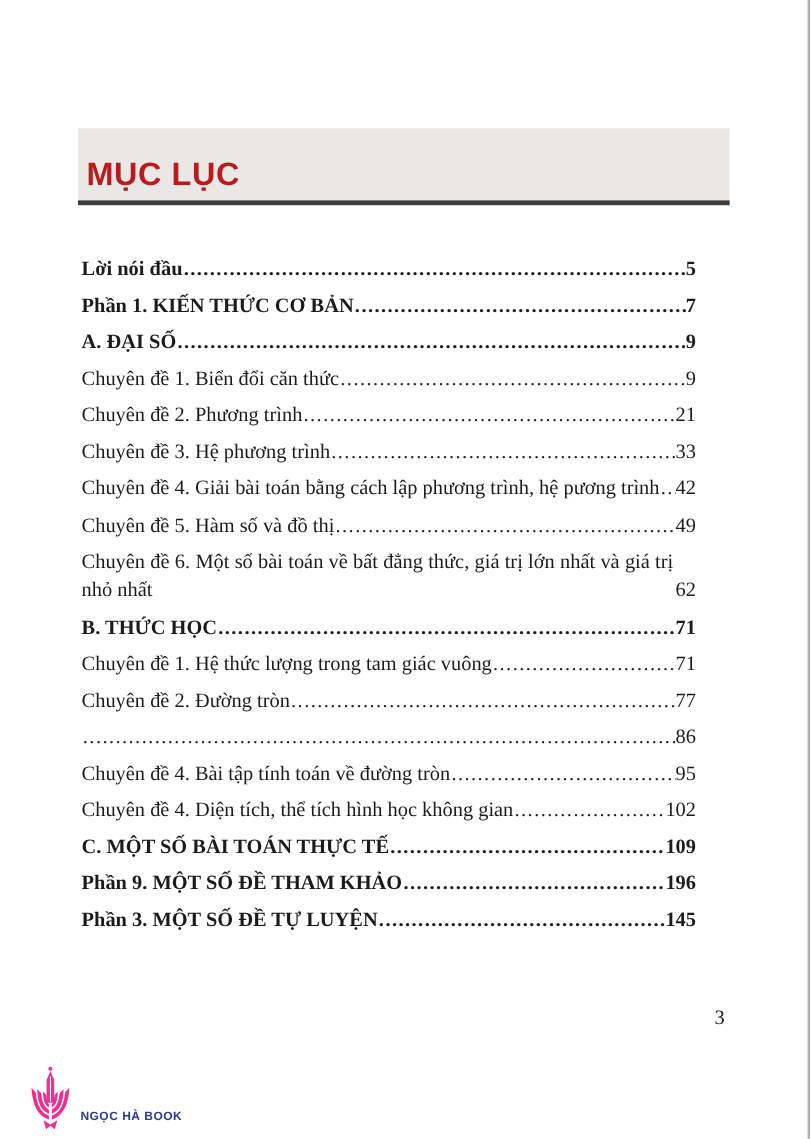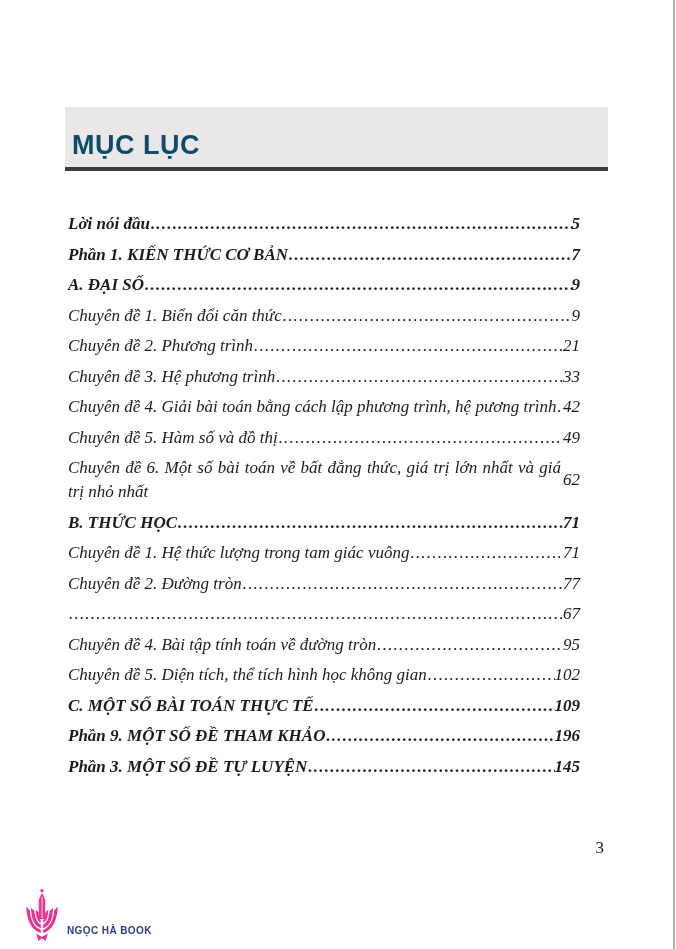--- a/index.html
+++ b/index.html
@@ -20,32 +20,31 @@
   
   .header {
     position: absolute; left: 65px; top: 107px; width: 543px; height: 64px;
     background: #e9e8e6;
     border-bottom: 4px solid #3b3b39;
   }
   .header h1 {
     position: absolute; left: 7px; bottom: 6px;
     font-family: "Liberation Sans", sans-serif;
     font-weight: bold; font-size: 27px; letter-spacing: 0.5px;
-    color: #0c4a6e;
+    color: #b91c1c;
   }
 
   
   .toc {
     position: absolute; left: 68px; top: 212px; width: 512px;
     font-size: 17px; line-height: 24px;
   }
   .row {
-    display: flex; align-items: center;
+    display: flex; align-items: flex-end;
     margin-bottom: 6.5px;
-    font-style: italic;
   }
   .row .t { flex: 0 1 auto; white-space: nowrap; min-width: 0; }
   .row.wrap .t { white-space: normal; text-align: justify; }
   .row .dots {
     flex: 1 1 0; min-width: 0; overflow: hidden; white-space: nowrap;
     padding: 0 1px;
   }
   .row .dots::after {
     content: "......................................................................................................................................................................";
     letter-spacing: 1.2px;
@@ -136,29 +135,29 @@
         <span class="dots"></span>
         <span class="pg">71</span>
       </div>
     <div class="row">
         <span class="t">Chuyên đề 2. Đường tròn</span>
         <span class="dots"></span>
         <span class="pg">77</span>
       </div>
     <div class="row">
         <span class="dots"></span>
-        <span class="pg">67</span>
+        <span class="pg">86</span>
       </div>
     <div class="row">
         <span class="t">Chuyên đề 4. Bài tập tính toán về đường tròn</span>
         <span class="dots"></span>
         <span class="pg">95</span>
       </div>
     <div class="row">
-        <span class="t">Chuyên đề 5. Diện tích, thể tích hình học không gian</span>
+        <span class="t">Chuyên đề 4. Diện tích, thể tích hình học không gian</span>
         <span class="dots"></span>
         <span class="pg">102</span>
       </div>
     <div class="row b">
         <span class="t">C. MỘT SỐ BÀI TOÁN THỰC TẾ</span>
         <span class="dots"></span>
         <span class="pg">109</span>
       </div>
     <div class="row b">
         <span class="t">Phần 9. MỘT SỐ ĐỀ THAM KHẢO</span>

